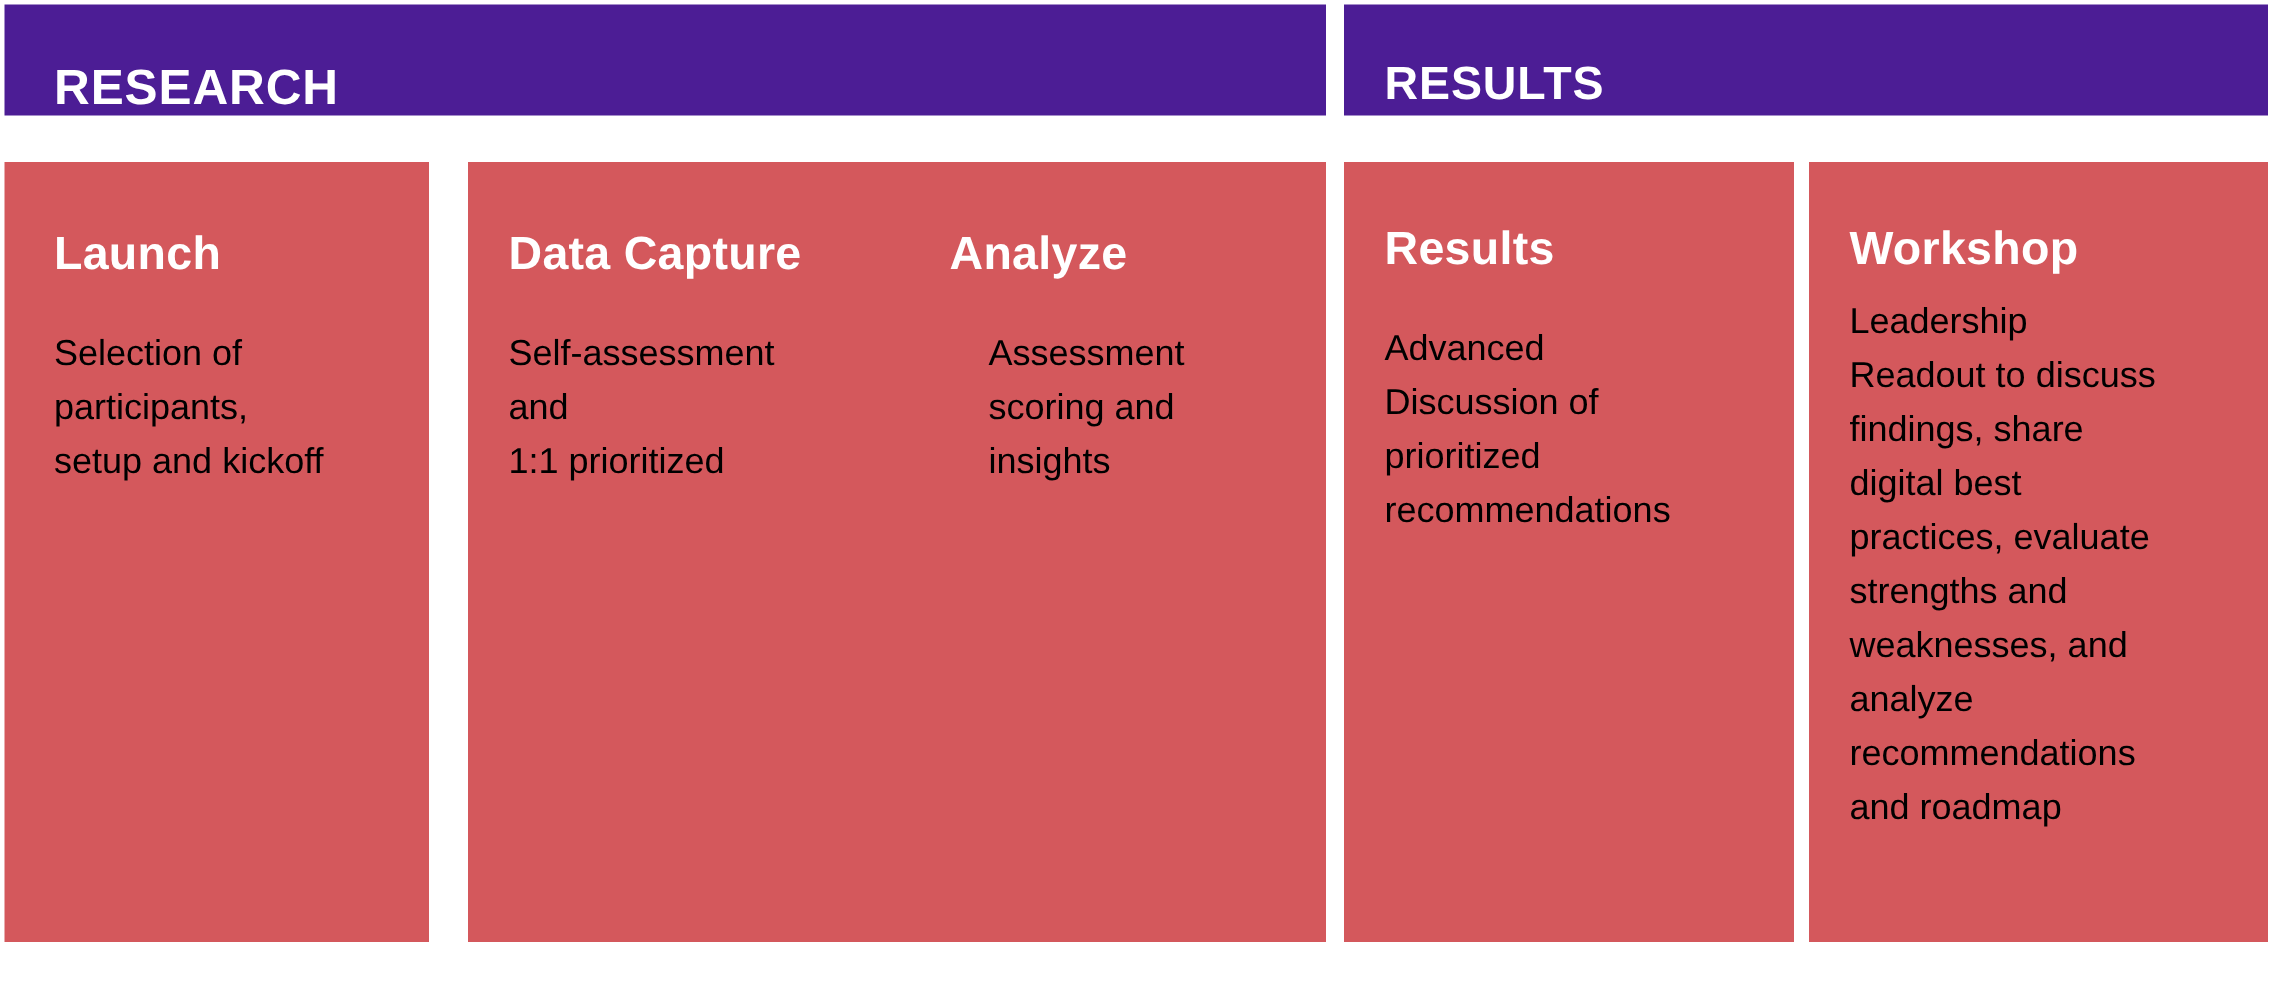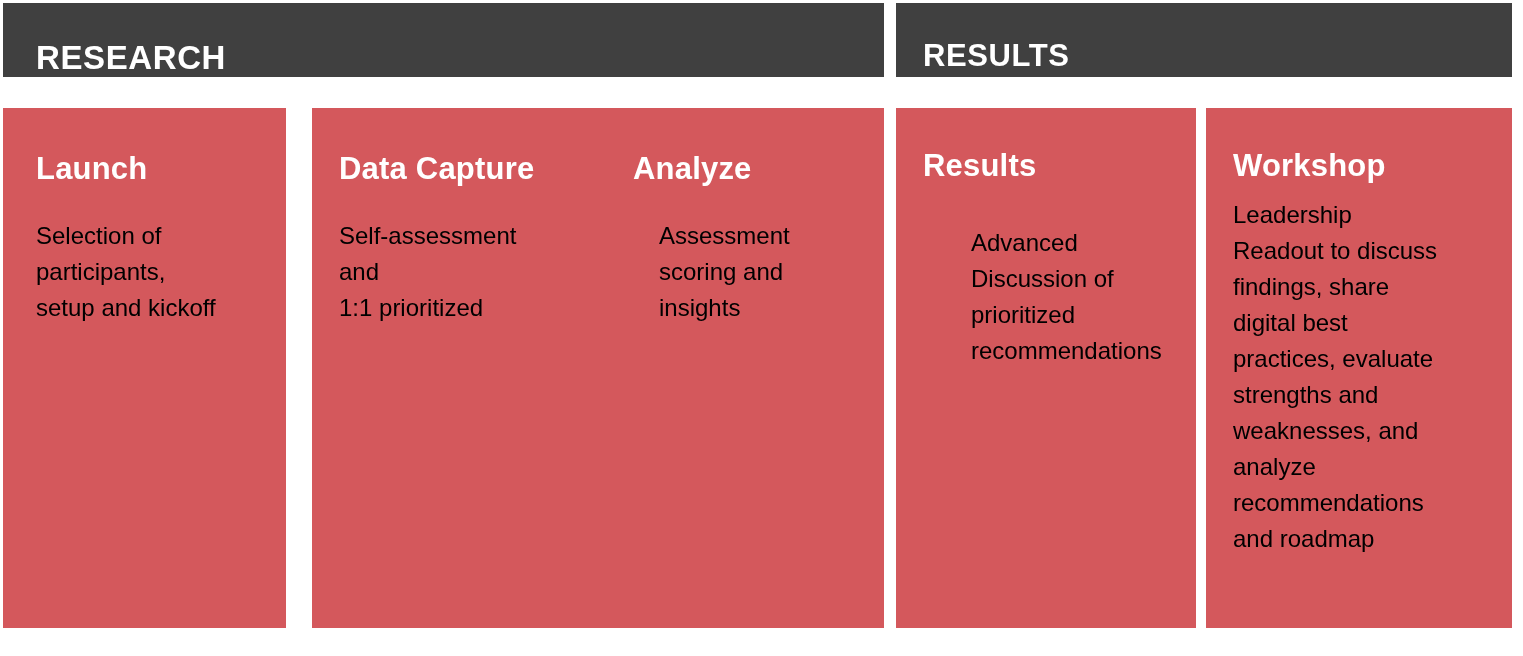--- a/index.html
+++ b/index.html
@@ -28,21 +28,21 @@
     position: absolute;
     left: 3px;
     top: 3px;
     width: 1509px;
     height: 101px;
   }
   .phase {
     position: absolute;
     top: 0;
     height: 74px;
-    background: #404040;
+    background: #4c1d95;
     box-sizing: border-box;
   }
   .phase-research { left: 0; width: 881px; }
   .phase-results  { left: 893px; width: 616px; }
 
   .phase-label {
     position: absolute;
     color: #ffffff;
     font-weight: 800;
     letter-spacing: 0.6px;
@@ -113,21 +113,21 @@
     width: 228px;
     color: #000000;
     font-size: 24px;
     line-height: 36px;
     font-weight: 400;
     white-space: pre-line;
     font-family: "Liberation Sans", sans-serif;
   }
   .step-1 .step-desc { left: 27px; width: 250px; }
   .step-2 .step-desc { left: 27px; width: 230px; margin-left: 26px; }
-  .step-3 .step-desc { left: 27px; top: 117px; width: 255px; margin-left: 48px; }
+  .step-3 .step-desc { left: 27px; top: 107px; width: 255px; }
   .step-4 .step-desc { left: 27px; top: 89px; width: 260px; }
 </style>
 </head>
 <body>
 
 <div id="board">
 
   <div class="phase-row">
     <div class="phase phase-research">
       <div class="phase-label">RESEARCH</div>

